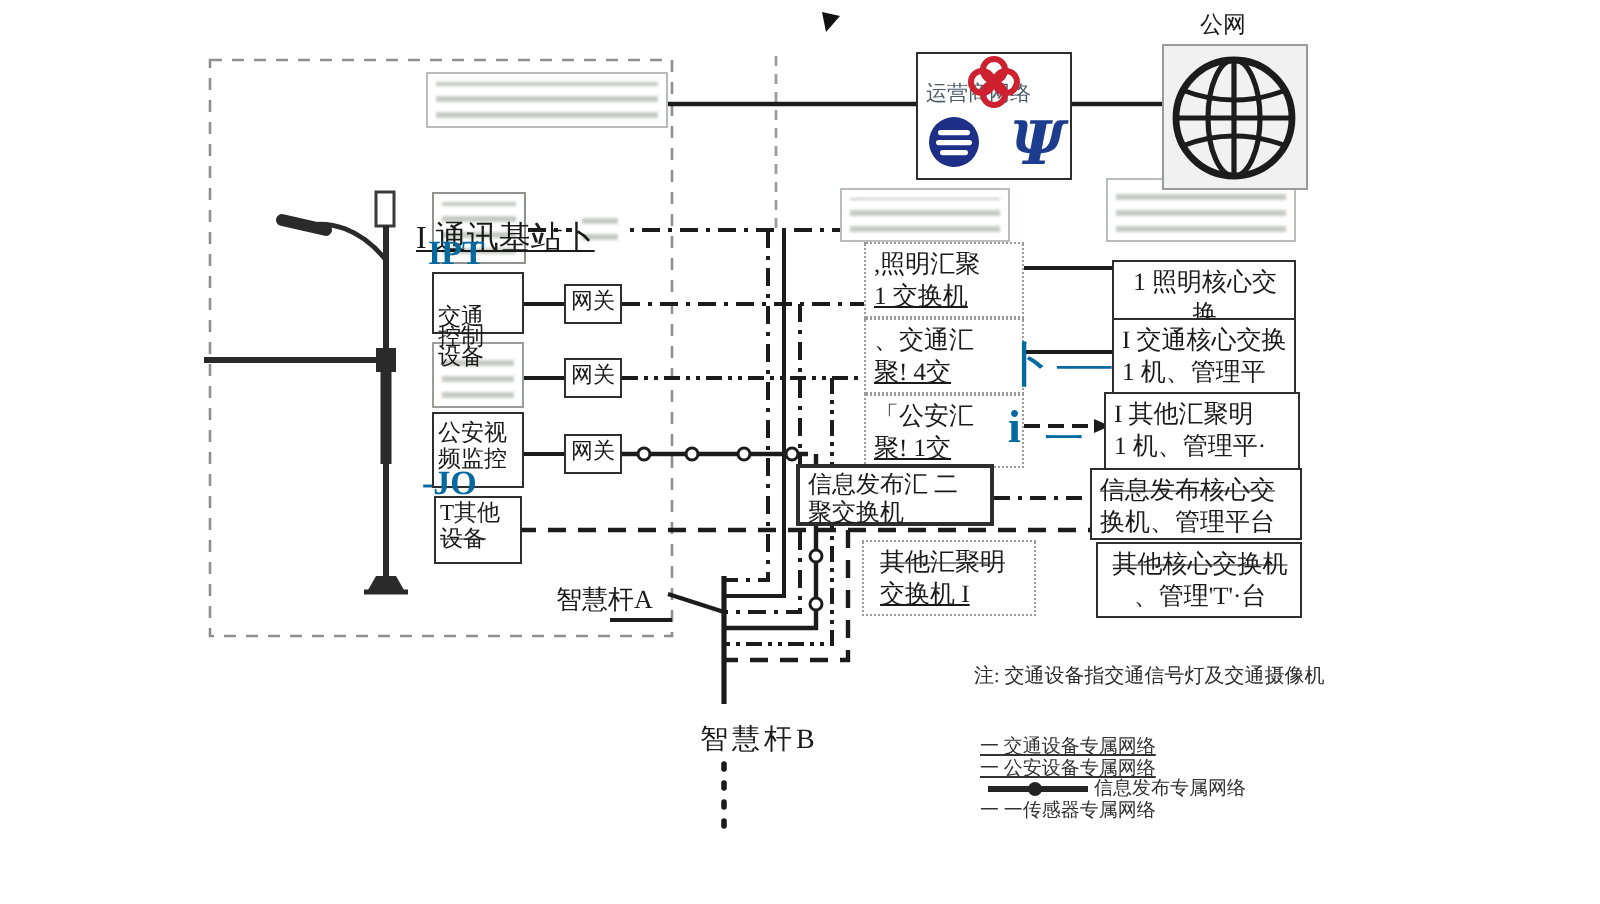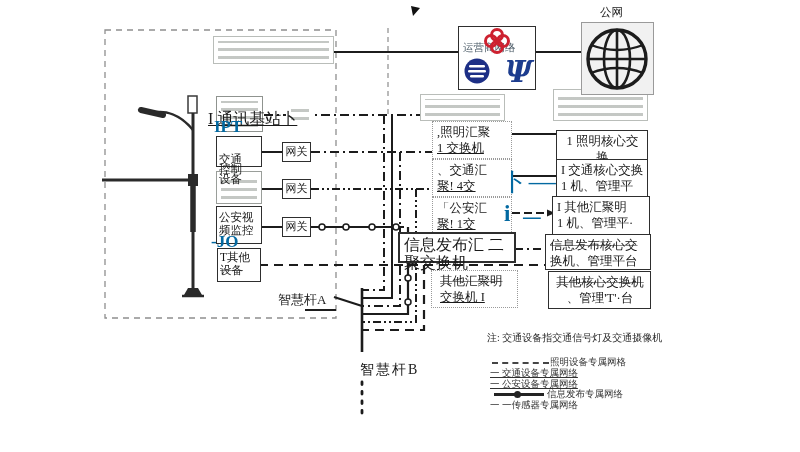--- a/index.html
+++ b/index.html
@@ -123,38 +123,38 @@
   <div class="box devbox" style="left:217px;top:248px;width:44px;height:34px;padding-top:2px;">
     <span>T其他</span><br>
     <span class="strike">设备</span>
   </div>
 
   <div class="box gw" style="left:282px;top:142px;">网关</div>
   <div class="box gw" style="left:282px;top:179px;">网关</div>
   <div class="box gw" style="left:282px;top:217px;">网关</div>
 
   <div class="lbl" style="left:278px;top:291px;font-size:13px;">智慧杆A</div>
-  <div class="lbl" style="left:350px;top:361px;font-size:14px;letter-spacing:2px;margin-left:10px;">智慧杆B</div>
+  <div class="lbl" style="left:350px;top:361px;font-size:14px;letter-spacing:2px;">智慧杆B</div>
 
   <div class="artifact" style="left:214px;top:117px;font-size:17px;">IPT</div>
   <div class="artifact" style="left:211px;top:232px;font-size:17px;">-JO</div>
   <div class="artifact" style="left:501px;top:163px;font-size:27px;font-weight:normal;">ト—</div>
   <div class="artifact" style="left:504px;top:201px;font-size:23px;">i</div>
   <div class="artifact" style="left:522px;top:206px;font-size:20px;font-weight:normal;">一</div>
 
   <div class="box midbox" style="left:432px;top:121px;width:80px;height:38px;">
     <span>,照明汇聚</span><br><span class="u">1 交换机</span>
   </div>
   <div class="box midbox" style="left:432px;top:159px;width:80px;height:38px;">
     <span>、交通汇</span><br><span class="u">聚! 4交</span>
   </div>
   <div class="box midbox" style="left:432px;top:197px;width:80px;height:37px;">
     <span>「公安汇</span><br><span class="u">聚! 1交</span>
   </div>
-  <div class="box" style="left:398px;top:232px;width:118px;height:31px;border-width:2px;font-size:16px;line-height:1.15;">
+  <div class="box" style="left:398px;top:232px;width:99px;height:31px;border-width:2px;font-size:12px;line-height:1.15;">
     <span>信息发布汇 二</span><br><span>聚交换机</span>
   </div>
   <div class="box midbox" style="left:431px;top:270px;width:87px;height:38px;padding-left:8px;">
     <span class="strike">其他汇聚明</span><br><span class="u">交换机 I</span>
   </div>
 
   <div class="box" style="left:556px;top:130px;width:92px;height:38px;text-align:center;">
     <span>1 照明核心交换</span><br><span>1 机、管理平台</span>
   </div>
   <div class="box" style="left:556px;top:159px;width:92px;height:38px;">
@@ -195,24 +195,20 @@
       <circle cx="35" cy="36" r="29" fill="none" stroke="#1c1c1c" stroke-width="3.4"></circle>
       <ellipse cx="35" cy="36" rx="13" ry="29" fill="none" stroke="#1c1c1c" stroke-width="2.6"></ellipse>
       <line x1="35" y1="7" x2="35" y2="65" stroke="#1c1c1c" stroke-width="2.6"></line>
       <line x1="6" y1="36" x2="64" y2="36" stroke="#1c1c1c" stroke-width="2.6"></line>
       <path d="M9,22 Q35,32 61,22" fill="none" stroke="#1c1c1c" stroke-width="2.4"></path>
       <path d="M9,50 Q35,40 61,50" fill="none" stroke="#1c1c1c" stroke-width="2.4"></path>
     </svg>
   </div>
 
   <div class="legend-row" style="left:487px;top:331px;font-size:10px;color:#2b2b2b;">注: 交通设备指交通信号灯及交通摄像机</div>
-  <div class="legend-row" style="left:492px;top:356px;">
-    <span class="ls2"></span>
-      <span>照明设备专属网格</span>
-  </div>
   <div class="legend-row" style="left:490px;top:367px;">
     <span class="u">一 交通设备专属网络</span>
   </div>
   <div class="legend-row" style="left:490px;top:378px;">
     <span class="u">一 公安设备专属网络</span>
   </div>
   <div class="legend-row" style="left:494px;top:388px;">
     <span class="lsdot"></span>
       <span>信息发布专属网络</span>
   </div>

